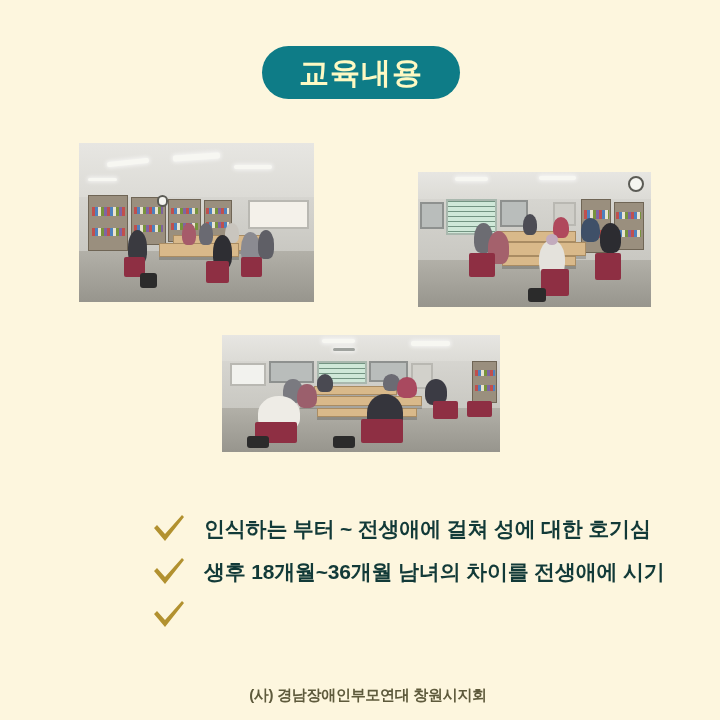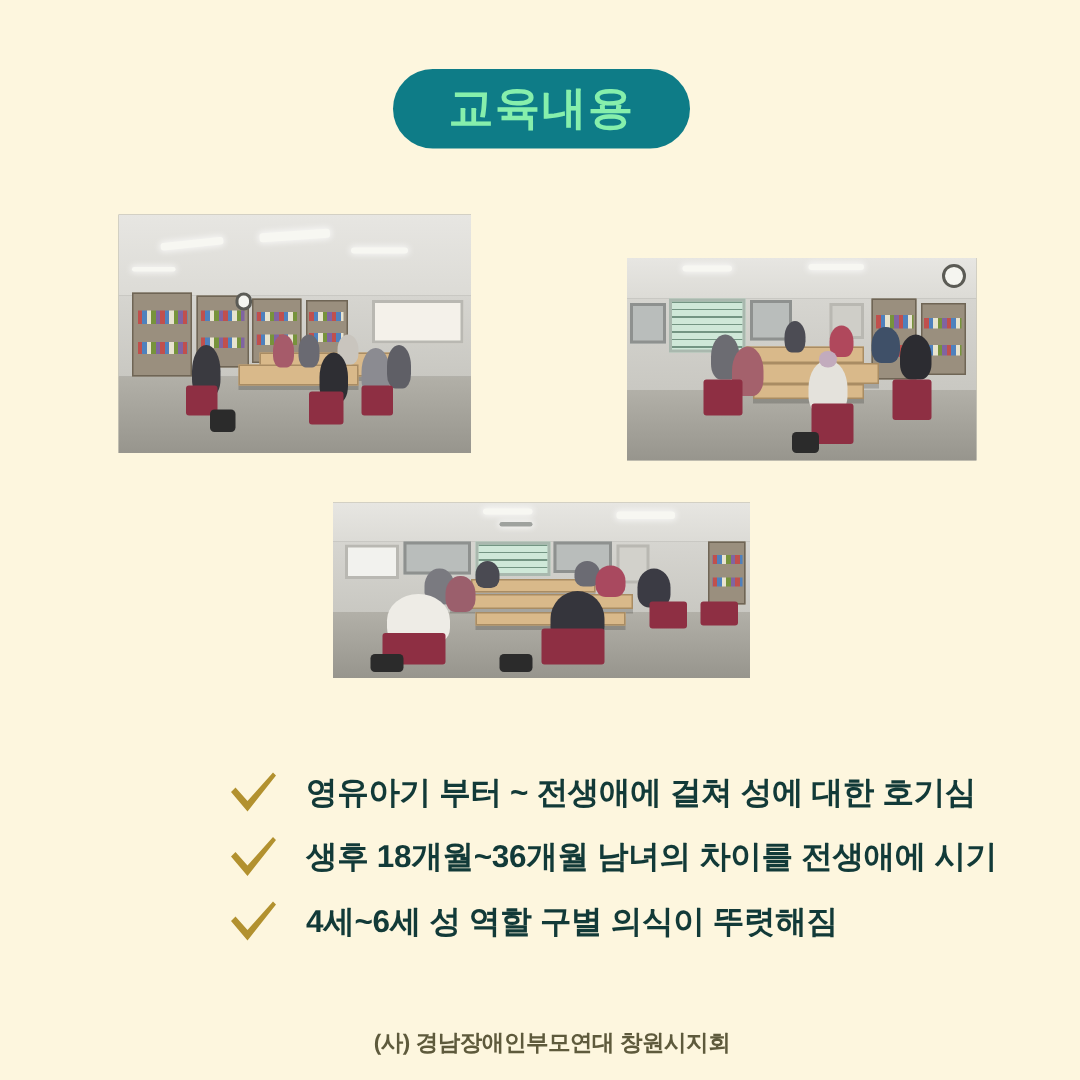--- a/index.html
+++ b/index.html
@@ -19,21 +19,21 @@
   
   #title-badge {
     position: absolute;
     left: 262px; top: 46px;
     width: 198px; height: 53px;
     background: #0E7C87;
     border-radius: 27px;
     display: flex; align-items: center; justify-content: center;
   }
   #title-badge .label {
-    color: #86efac;
+    color: #fef9c3;
     font-size: 30px;
     font-weight: 700;
     letter-spacing: 1px;
     line-height: 1;
     white-space: nowrap;
   }
 
   
   .photo {
     position: absolute;
@@ -235,39 +235,38 @@
   </div>
 
   <div id="bullets">
 
     <div class="bullet-row">
       <span class="check-icon">
         <svg viewBox="0 0 34 32" width="34" height="32" aria-hidden="true">
           <path d="M2 15 L5 12 L13 21 L30 2 L32 4 L13 28 Z" fill="#B2912F"></path>
         </svg>
       </span>
-      <span class="bullet-text">영유아기 부터 ~ 전생애에 걸쳐 성에 대한 호기심</span>
+      <span class="bullet-text">인식하는 부터 ~ 전생애에 걸쳐 성에 대한 호기심</span>
     </div>
 
     <div class="bullet-row">
       <span class="check-icon">
         <svg viewBox="0 0 34 32" width="34" height="32" aria-hidden="true">
           <path d="M2 15 L5 12 L13 21 L30 2 L32 4 L13 28 Z" fill="#B2912F"></path>
         </svg>
       </span>
       <span class="bullet-text">생후 18개월~36개월 남녀의 차이를 전생애에 시기</span>
     </div>
 
     <div class="bullet-row">
       <span class="check-icon">
         <svg viewBox="0 0 34 32" width="34" height="32" aria-hidden="true">
           <path d="M2 15 L5 12 L13 21 L30 2 L32 4 L13 28 Z" fill="#B2912F"></path>
         </svg>
       </span>
-      <span class="bullet-text">4세~6세 성 역할 구별 의식이 뚜렷해짐</span>
     </div>
 
   </div>
 
   <div id="footer">
     <span class="org">(사) 경남장애인부모연대 창원시지회</span>
   </div>
 
 </div>
 

